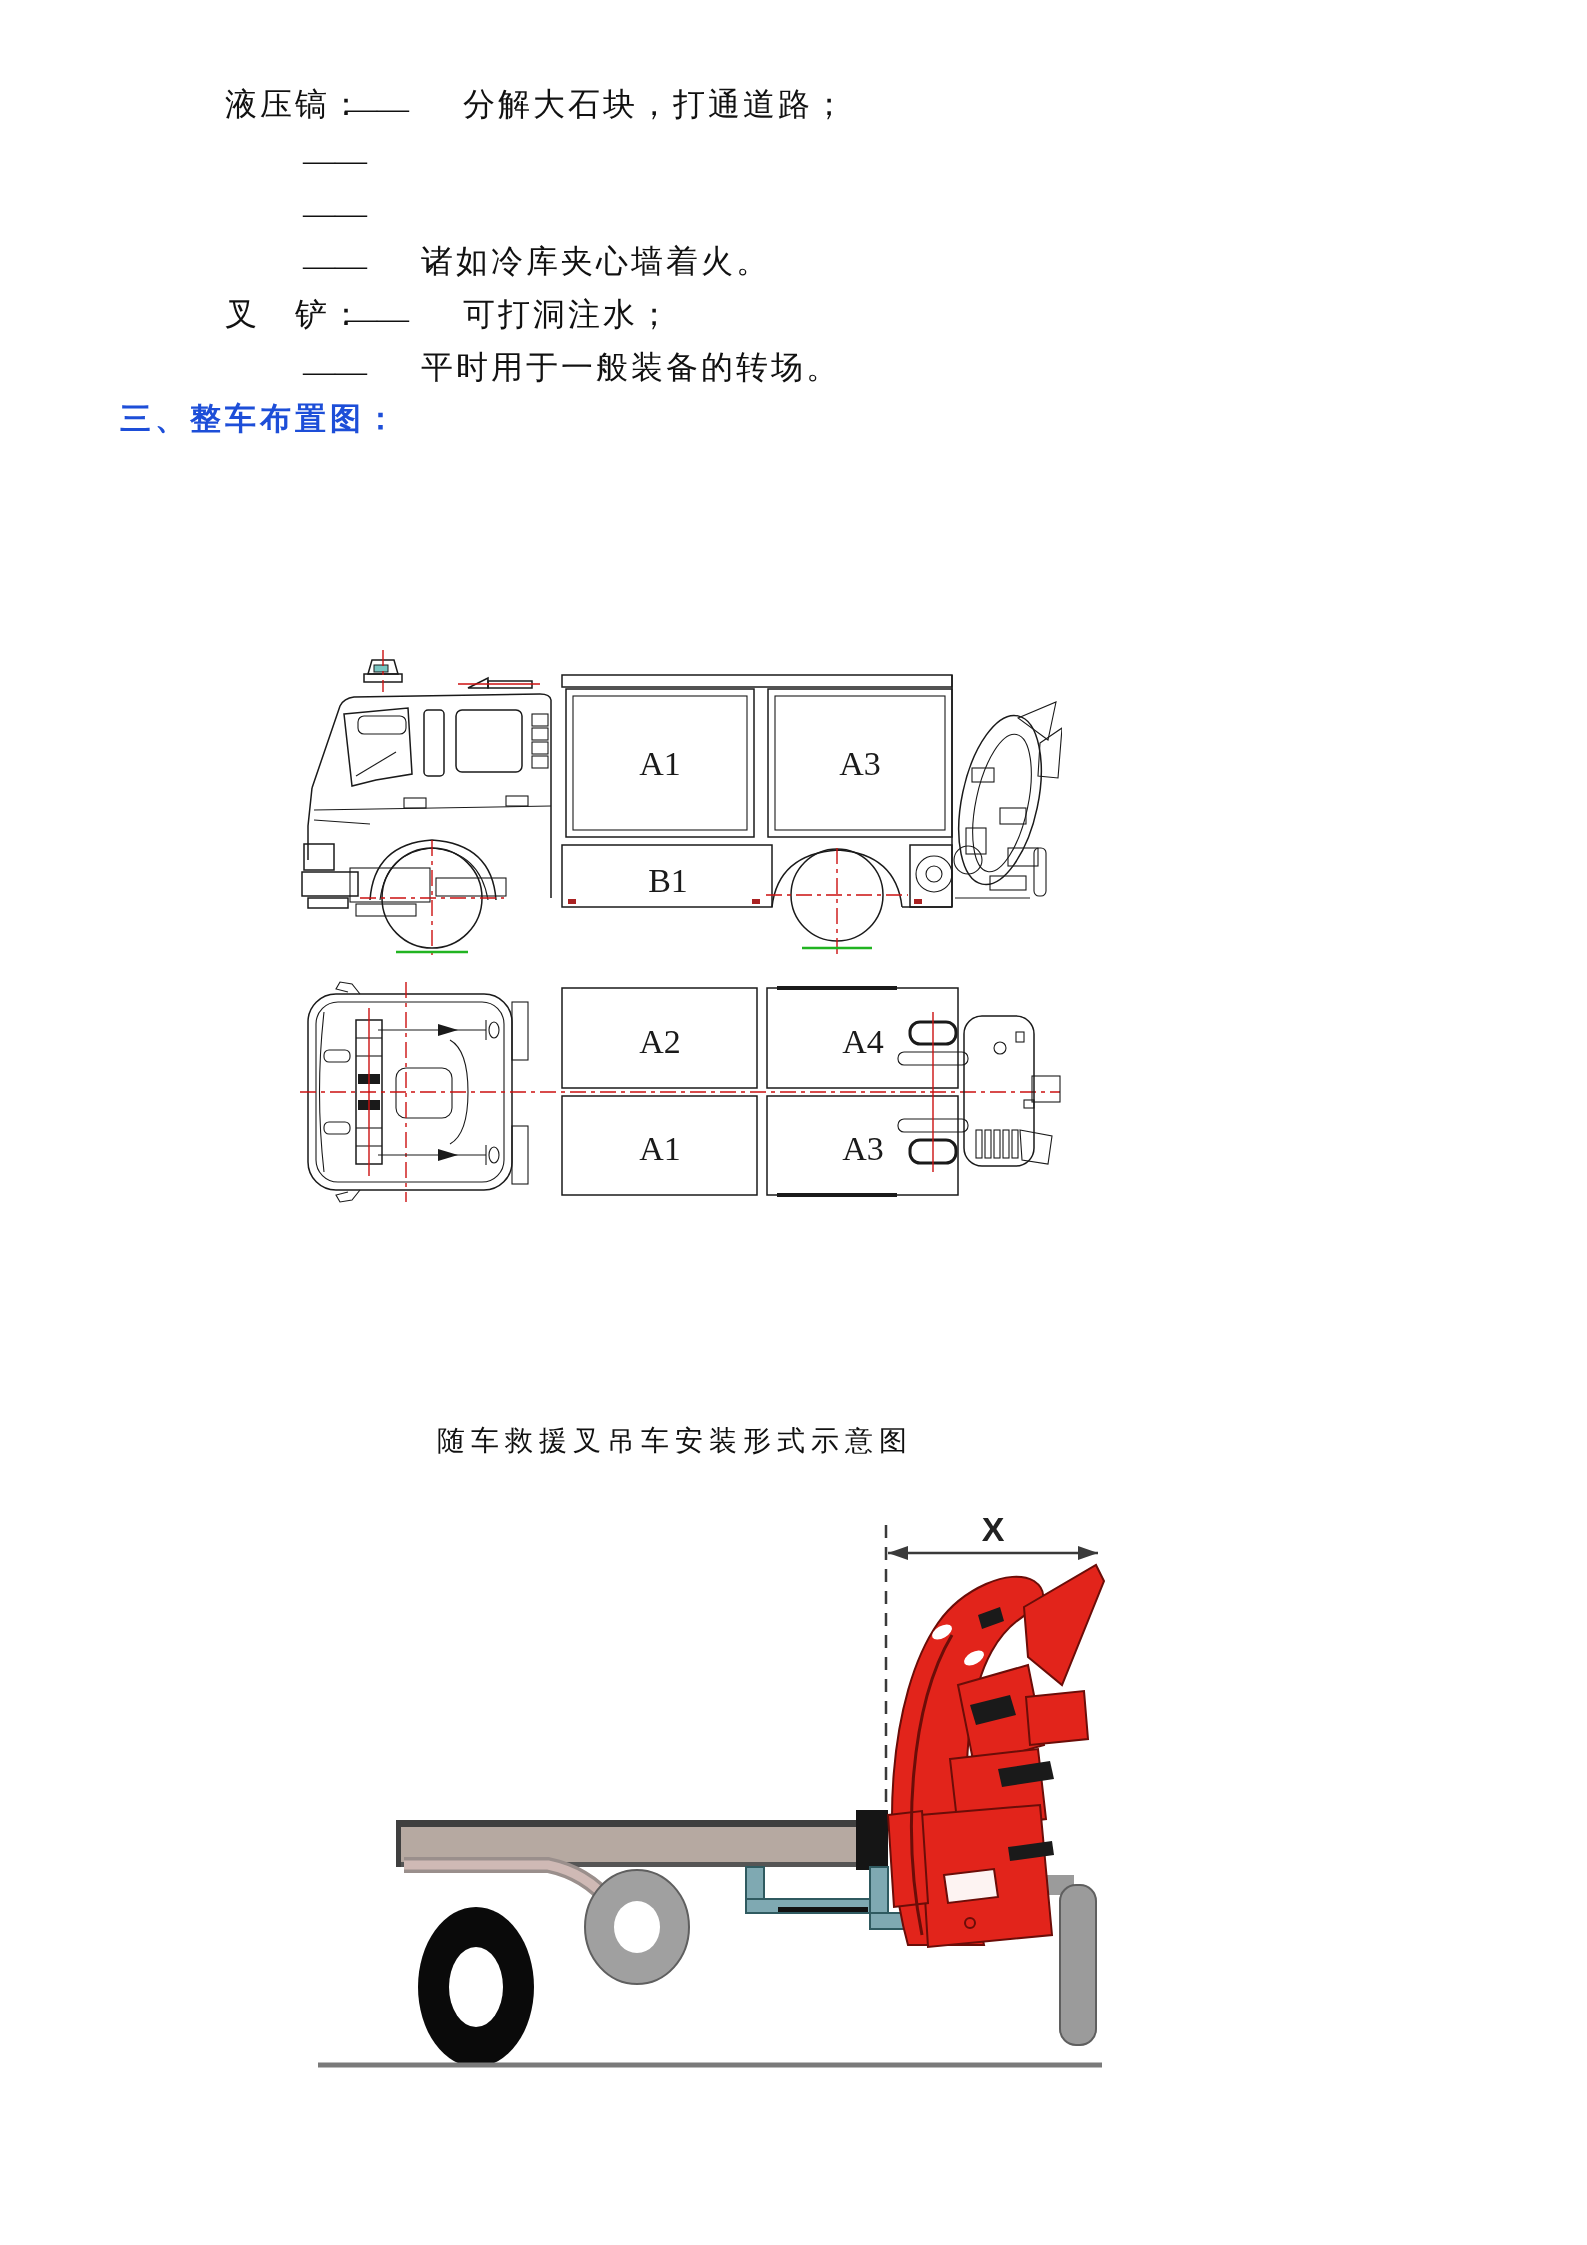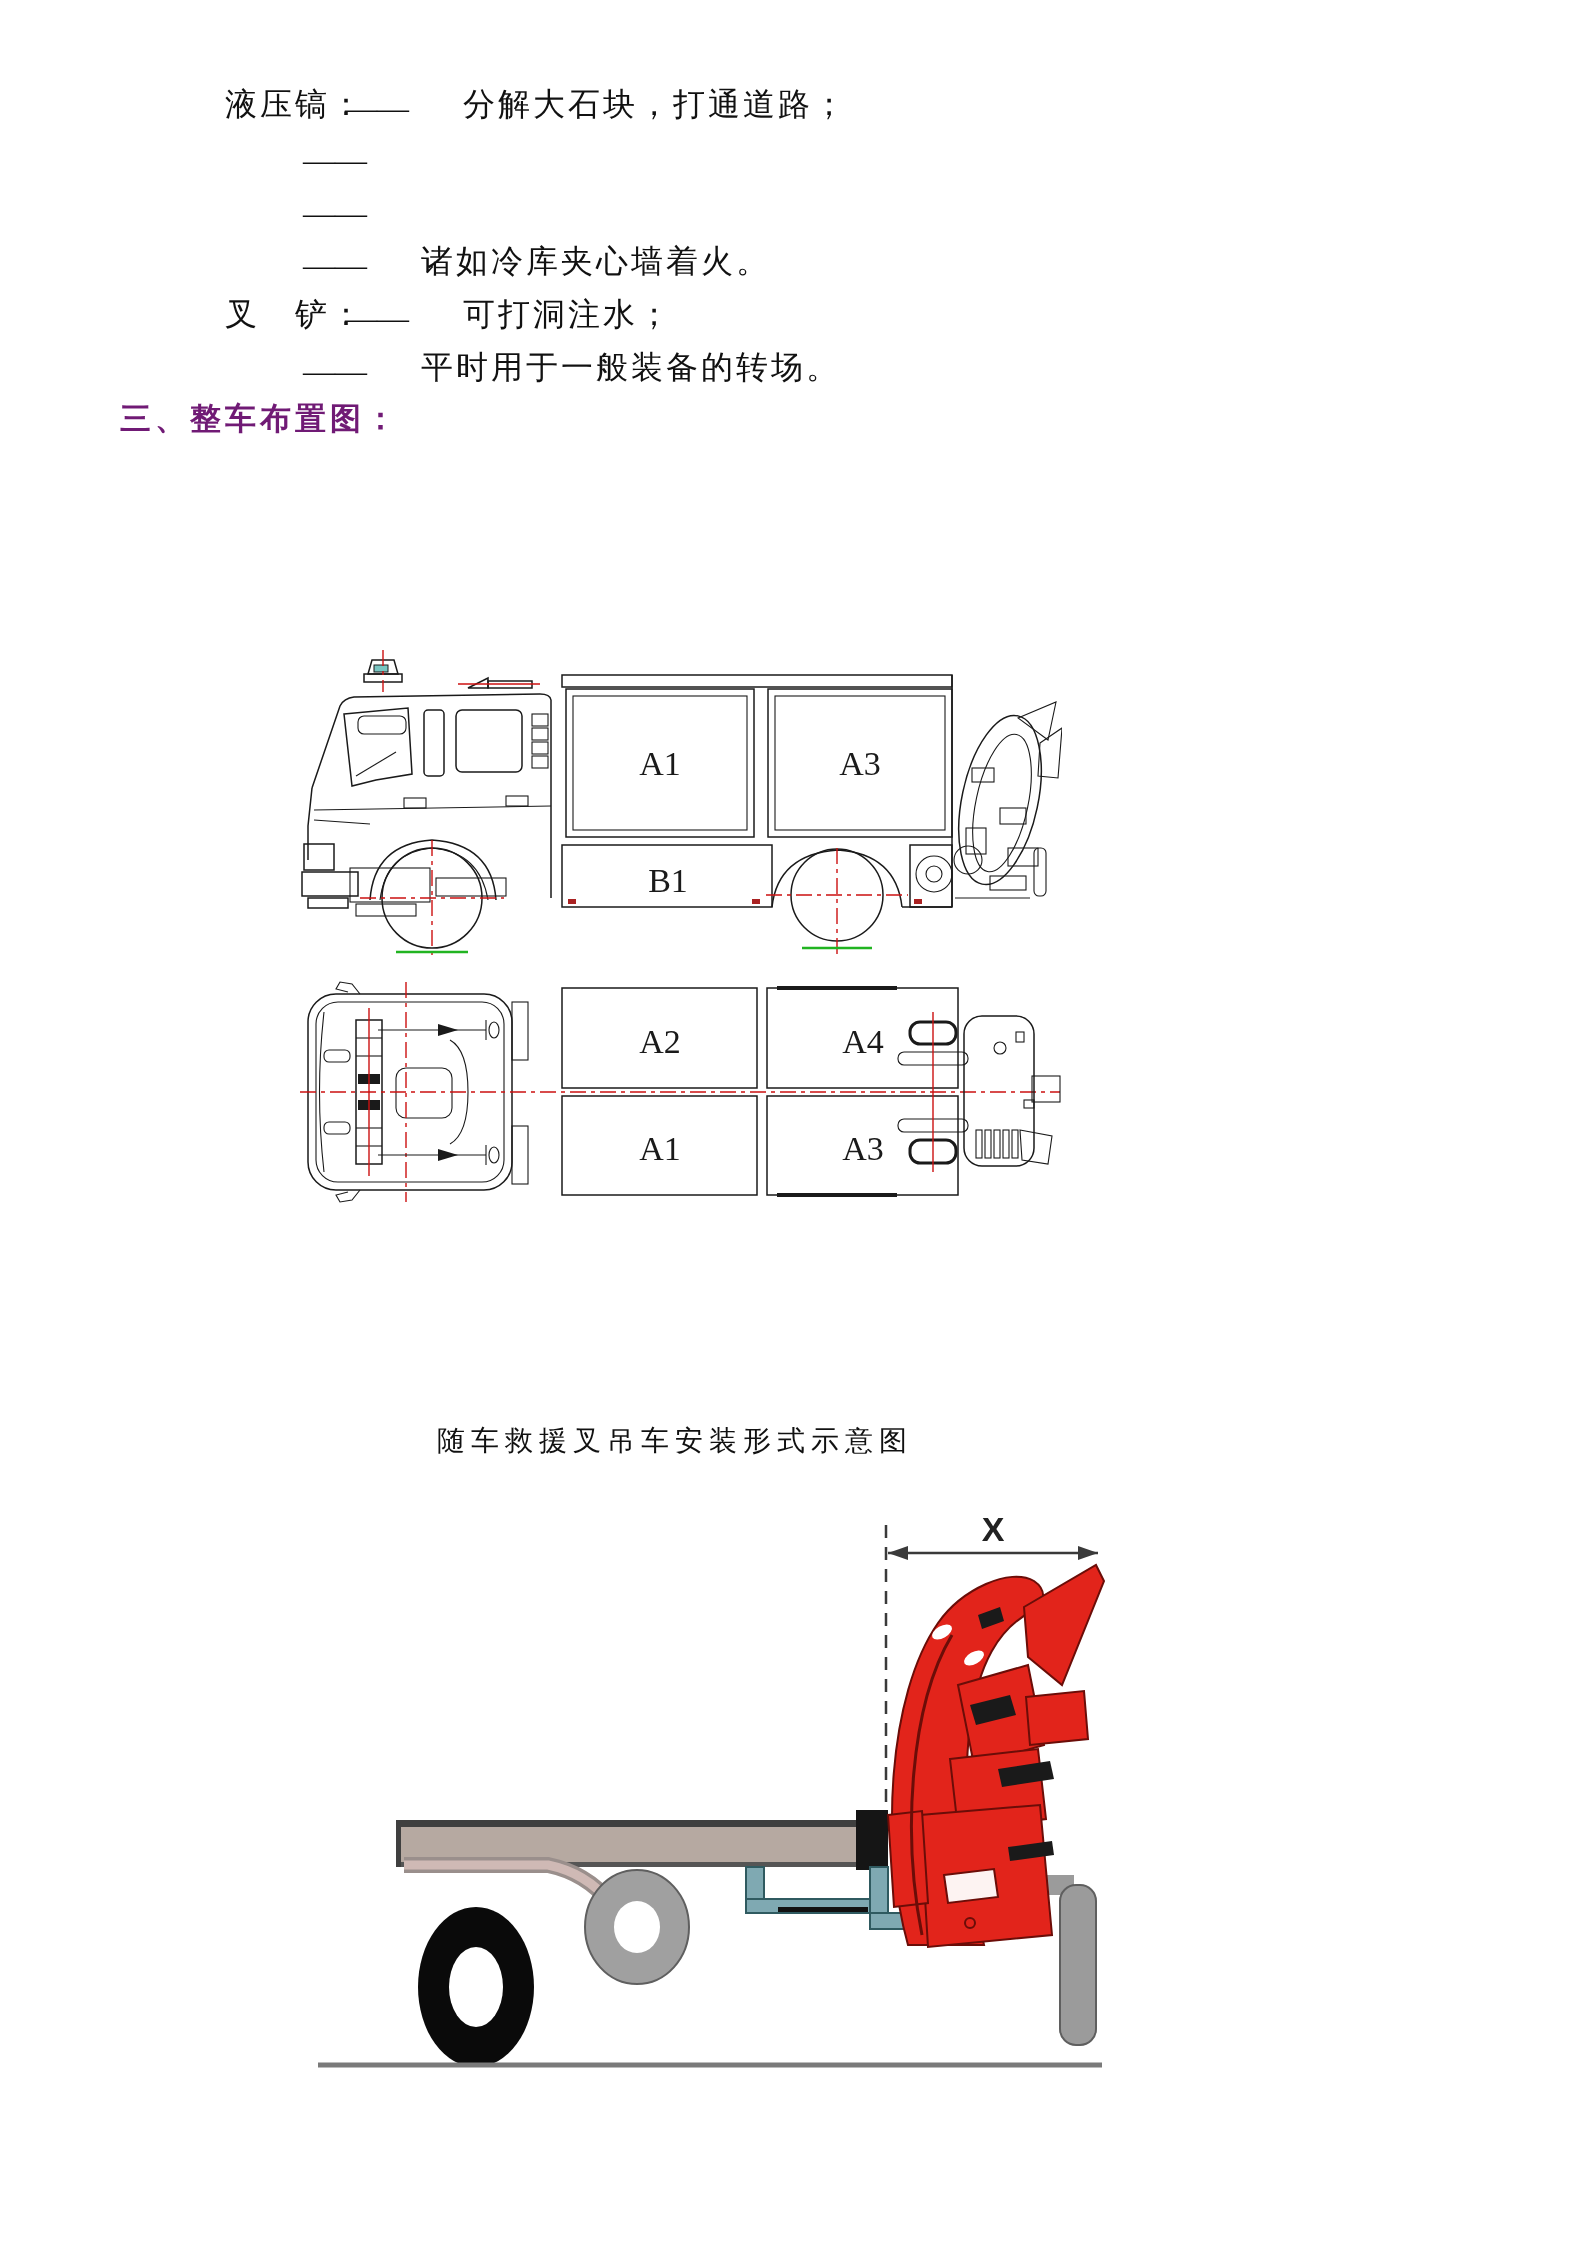--- a/index.html
+++ b/index.html
@@ -9,21 +9,21 @@
   }
   
   .bullets{position:absolute;left:225px;top:74px;}
   .bline{height:52.6px;display:flex;align-items:flex-end;font-size:32px;letter-spacing:3px;white-space:nowrap;}
   .bline .lbl{display:inline-block;width:120px;}
   .bline .dash{display:inline-block;width:96px;letter-spacing:0;}
   .bline .txt{display:inline-block;margin-left:22px;margin-top:16px;}
   
   .heading{
     position:absolute;left:120px;top:398px;font-size:31px;font-weight:bold;
-    letter-spacing:4px;color:#701a75;
+    letter-spacing:4px;color:#1d4ed8;
   }
   
   .fig{position:absolute;}
   .caption{
     position:absolute;font-size:28px;letter-spacing:6px;text-align:center;white-space:nowrap;
   }
   svg{display:block;}
   .cad{stroke:#1a1a1a;stroke-width:1.5;fill:none;}
   .cad2{stroke:#1a1a1a;stroke-width:1.1;fill:none;}
   .thick{stroke:#1a1a1a;stroke-width:4;fill:none;}

